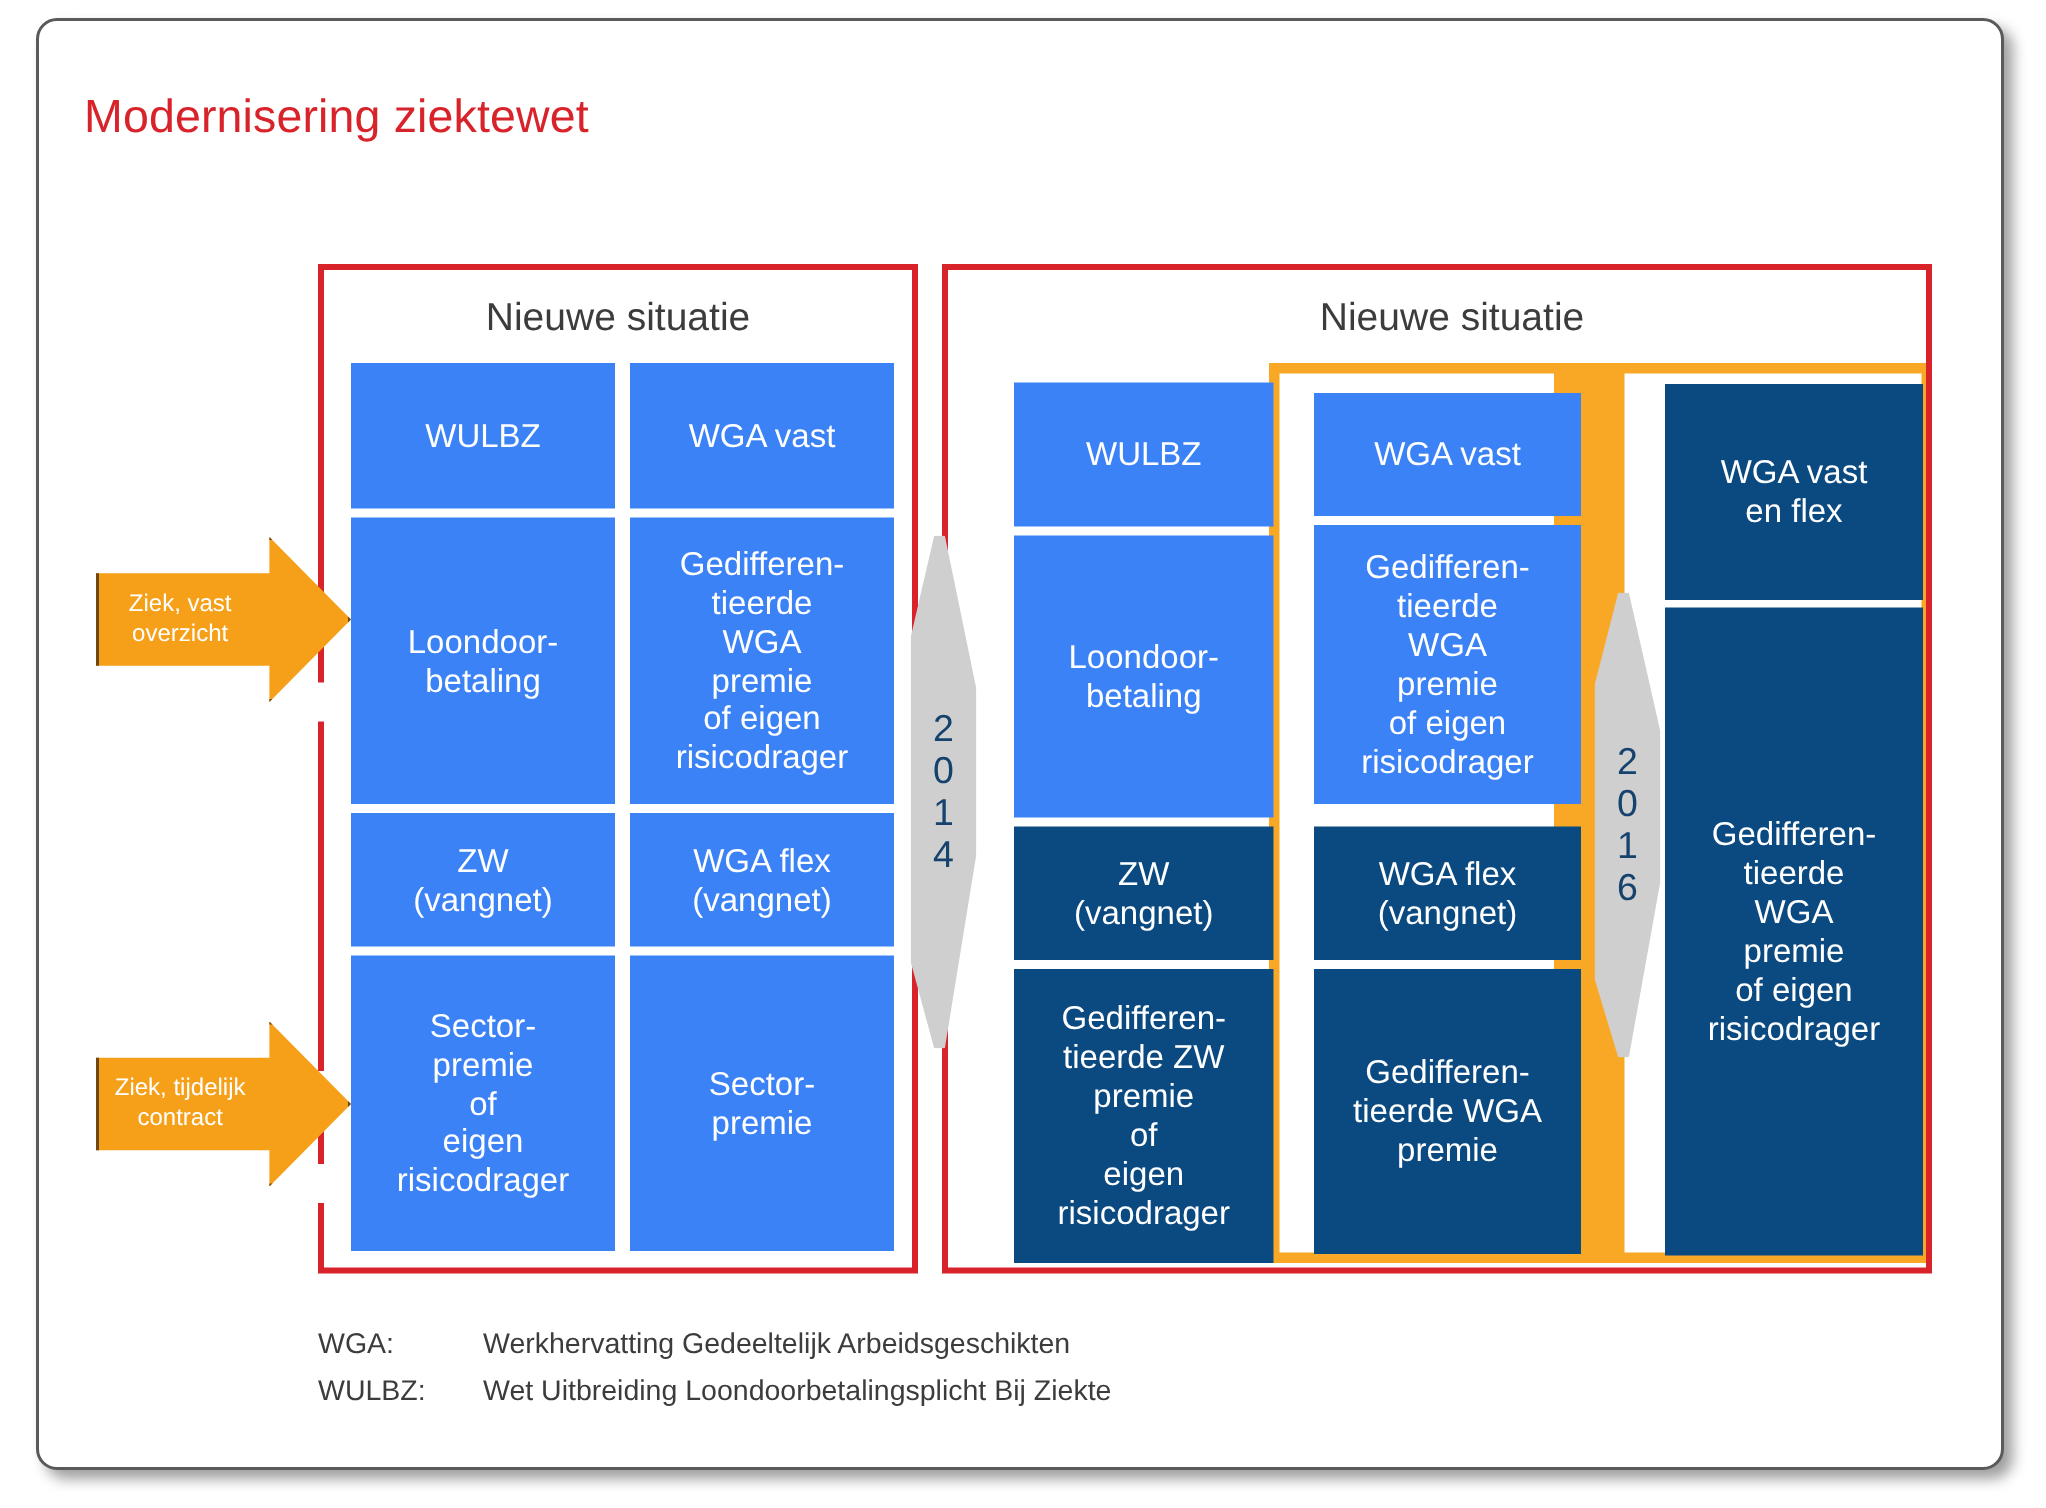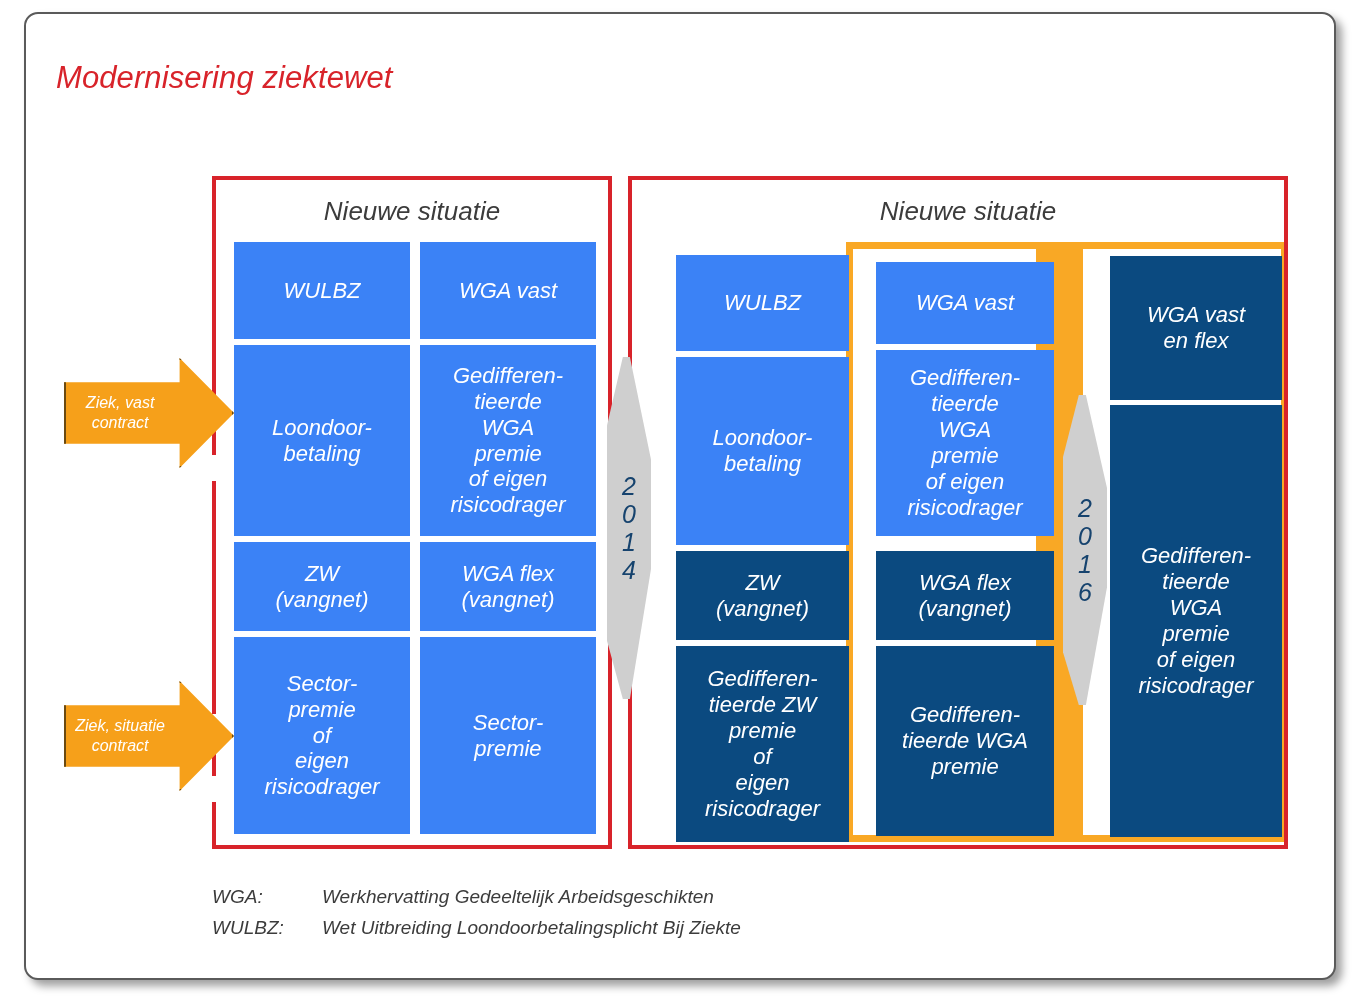--- a/index.html
+++ b/index.html
@@ -10,21 +10,20 @@
   }
   .card{
     position:absolute;left:24px;top:12px;
     width:1312px;height:968px;
     background:#ffffff;
     border:2px solid #5a5a5a;
     border-radius:14px;
     box-shadow:6px 6px 9px rgba(0,0,0,.38);
     box-sizing:border-box;
     overflow:hidden;
-    font-style:italic;
   }
 
   
   .title{
     position:absolute;left:30px;top:46px;
     font-size:31px;color:#d8232a;letter-spacing:.1px;
     white-space:nowrap;
   }
   .subtitle{
     position:absolute;left:30px;top:95px;
@@ -202,26 +201,26 @@
       <span>2</span>
       <span>0</span>
       <span>1</span>
       <span>6</span>
     </div>
   </div>
 
   <div class="in-arrow" style="left:38px;top:344px;width:170px;height:110px;">
     <div class="body"></div>
     <div class="lbl">Ziek, vast
-contract</div>
+overzicht</div>
   </div>
 
   <div class="in-arrow" style="left:38px;top:667px;width:170px;height:110px;">
     <div class="body"></div>
-    <div class="lbl">Ziek, situatie
+    <div class="lbl">Ziek, tijdelijk
 contract</div>
   </div>
 
   <div class="legend">
     <div class="legend-row">
       <span class="legend-abbr">WGA:</span>
       <span class="legend-full">Werkhervatting Gedeeltelijk Arbeidsgeschikten</span>
     </div>
     <div class="legend-row">
       <span class="legend-abbr">WULBZ:</span>

